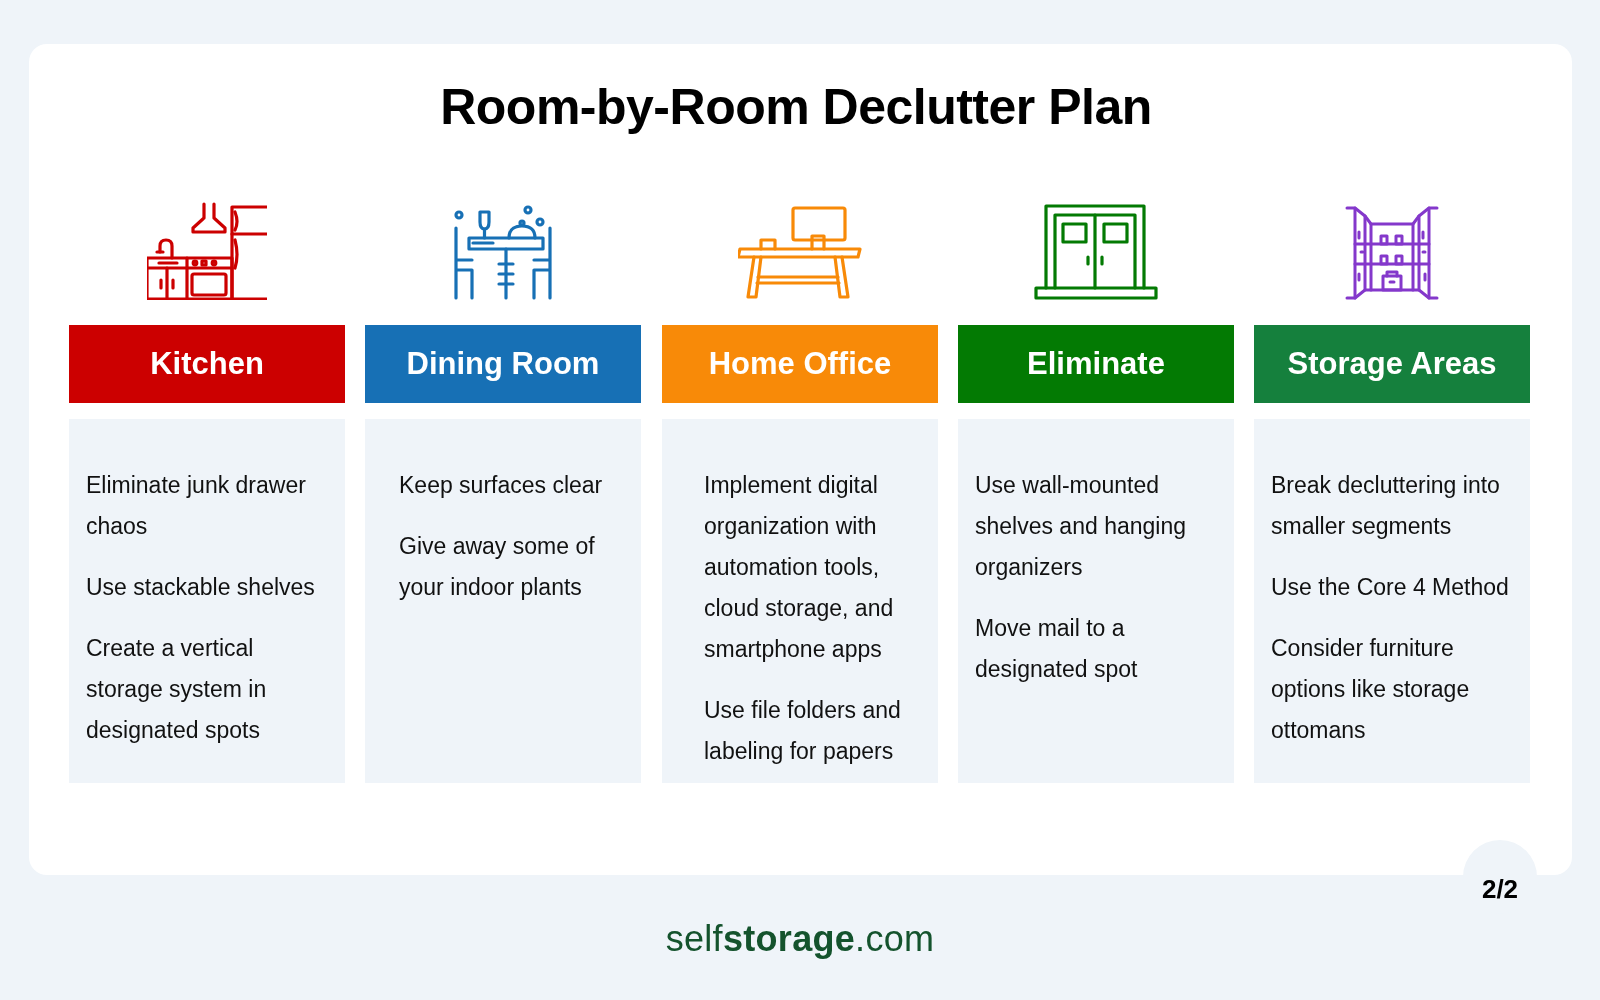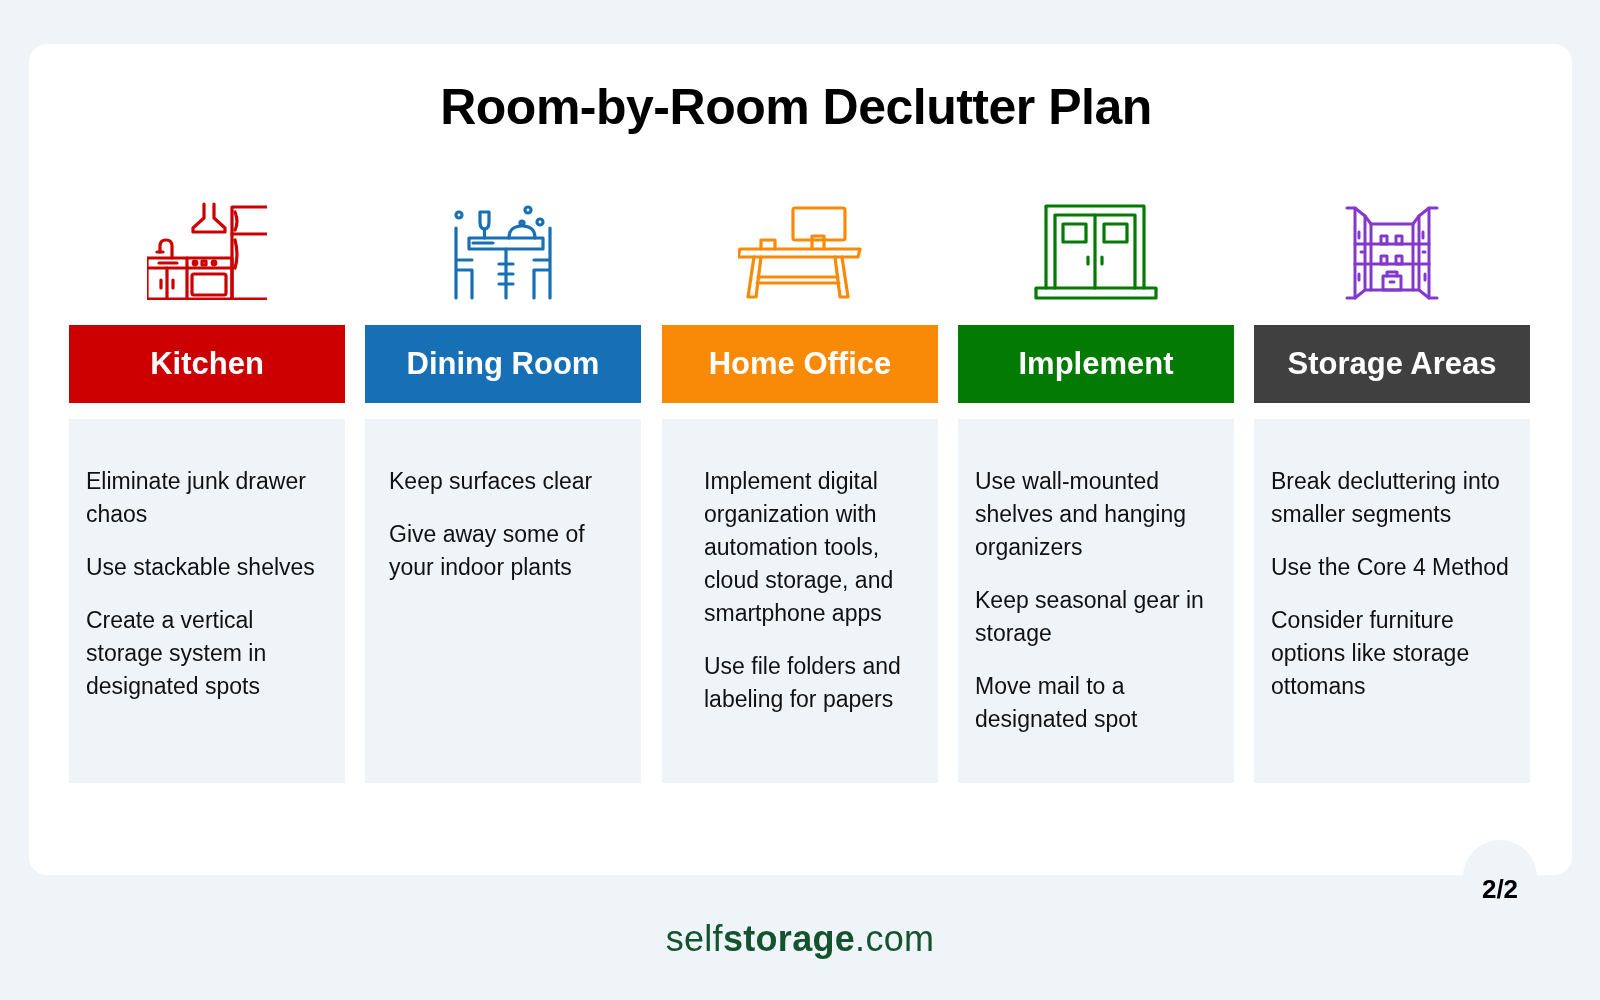--- a/index.html
+++ b/index.html
@@ -49,21 +49,21 @@
     }
     .panel {
       position: absolute;
       top: 419px; left: 0;
       width: 276px; height: 364px;
       background: #eff4f9;
       padding: 46px 12px 0 17px;
     }
     .panel p {
       font-size: 23px;
-      line-height: 33px;
+      line-height: 41px;
       color: #111;
       margin-bottom: 20px;
     }
     .page-badge {
       position: absolute;
       left: 1463px; top: 840px;
       width: 74px; height: 74px;
       border-radius: 50%;
       background: #eff4f9;
       display: flex; justify-content: center;
@@ -140,21 +140,21 @@
 
       <path d="M3 26 V96 M3 68 H19 V96 M3 58 H19"></path>
 
       <path d="M97 26 V96 M97 68 H81 V96 M97 58 H81"></path>
 
       <line x1="53" y1="47" x2="53" y2="96"></line>
       <path d="M46 62 H60 M46 72 H60 M46 82 H60"></path>
     </svg>
   </div>
   <div class="header" style="background:#1770b5;">Dining Room</div>
-  <div class="panel" style="padding-left:24px;">
+  <div class="panel" style="padding-left:34px;">
     <p>Keep surfaces clear</p>
     <p>Give away some of your indoor plants</p>
   </div>
 </div>
 
 <div class="col" style="left:662px;">
   <div class="icon-wrap">
     <svg width="124" height="96" viewBox="0 0 124 96" fill="none" stroke="#f88a08" stroke-width="3.2" stroke-linejoin="round" stroke-linecap="round">
       <rect x="55" y="4" width="52" height="32" rx="2"></rect>
       <path d="M74 45 V32 H86 V45"></path>
@@ -178,24 +178,23 @@
       <path d="M12 86 V4 H110 V86"></path>
       <path d="M21 86 V13 H101 V86"></path>
       <line x1="61" y1="13" x2="61" y2="86"></line>
       <rect x="29" y="22" width="23" height="18"></rect>
       <rect x="70" y="22" width="23" height="18"></rect>
       <line x1="54" y1="55" x2="54" y2="62"></line>
       <line x1="68" y1="55" x2="68" y2="62"></line>
       <rect x="2" y="86" width="120" height="10"></rect>
     </svg>
   </div>
-  <div class="header" style="background:#037a03;">Implement</div>
+  <div class="header" style="background:#037a03;">Eliminate</div>
   <div class="panel">
     <p>Use wall-mounted shelves and hanging organizers</p>
-    <p>Keep seasonal gear in storage</p>
     <p>Move mail to a designated spot</p>
   </div>
 </div>
 
 <div class="col" style="left:1254px;">
   <div class="icon-wrap">
     <svg width="94" height="96" viewBox="0 0 94 96" fill="none" stroke="#8438cb" stroke-width="3" stroke-linejoin="round" stroke-linecap="round">
 
       <path d="M2 4 H10 L20 12 V86 L10 94 H2"></path>
       <line x1="10" y1="4" x2="10" y2="94"></line>
@@ -213,21 +212,21 @@
       <rect x="36" y="32" width="6" height="8"></rect>
       <rect x="51" y="32" width="6" height="8"></rect>
       <rect x="36" y="52" width="6" height="8"></rect>
       <rect x="51" y="52" width="6" height="8"></rect>
       <rect x="38" y="72" width="18" height="14"></rect>
       <path d="M42 72 V68 H52 V72"></path>
       <line x1="45" y1="78" x2="49" y2="78"></line>
       <path d="M14 28 V34 M16 48 H18 M14 70 V76 M78 28 V34 M78 48 H80 M80 70 V76"></path>
     </svg>
   </div>
-  <div class="header" style="background:#404040;">Storage Areas</div>
+  <div class="header" style="background:#15803d;">Storage Areas</div>
   <div class="panel">
     <p>Break decluttering into smaller segments</p>
     <p>Use the Core 4 Method</p>
     <p>Consider furniture options like storage ottomans</p>
   </div>
 </div>
 
 <div class="page-badge">
   <span>2/2</span>
 </div>

